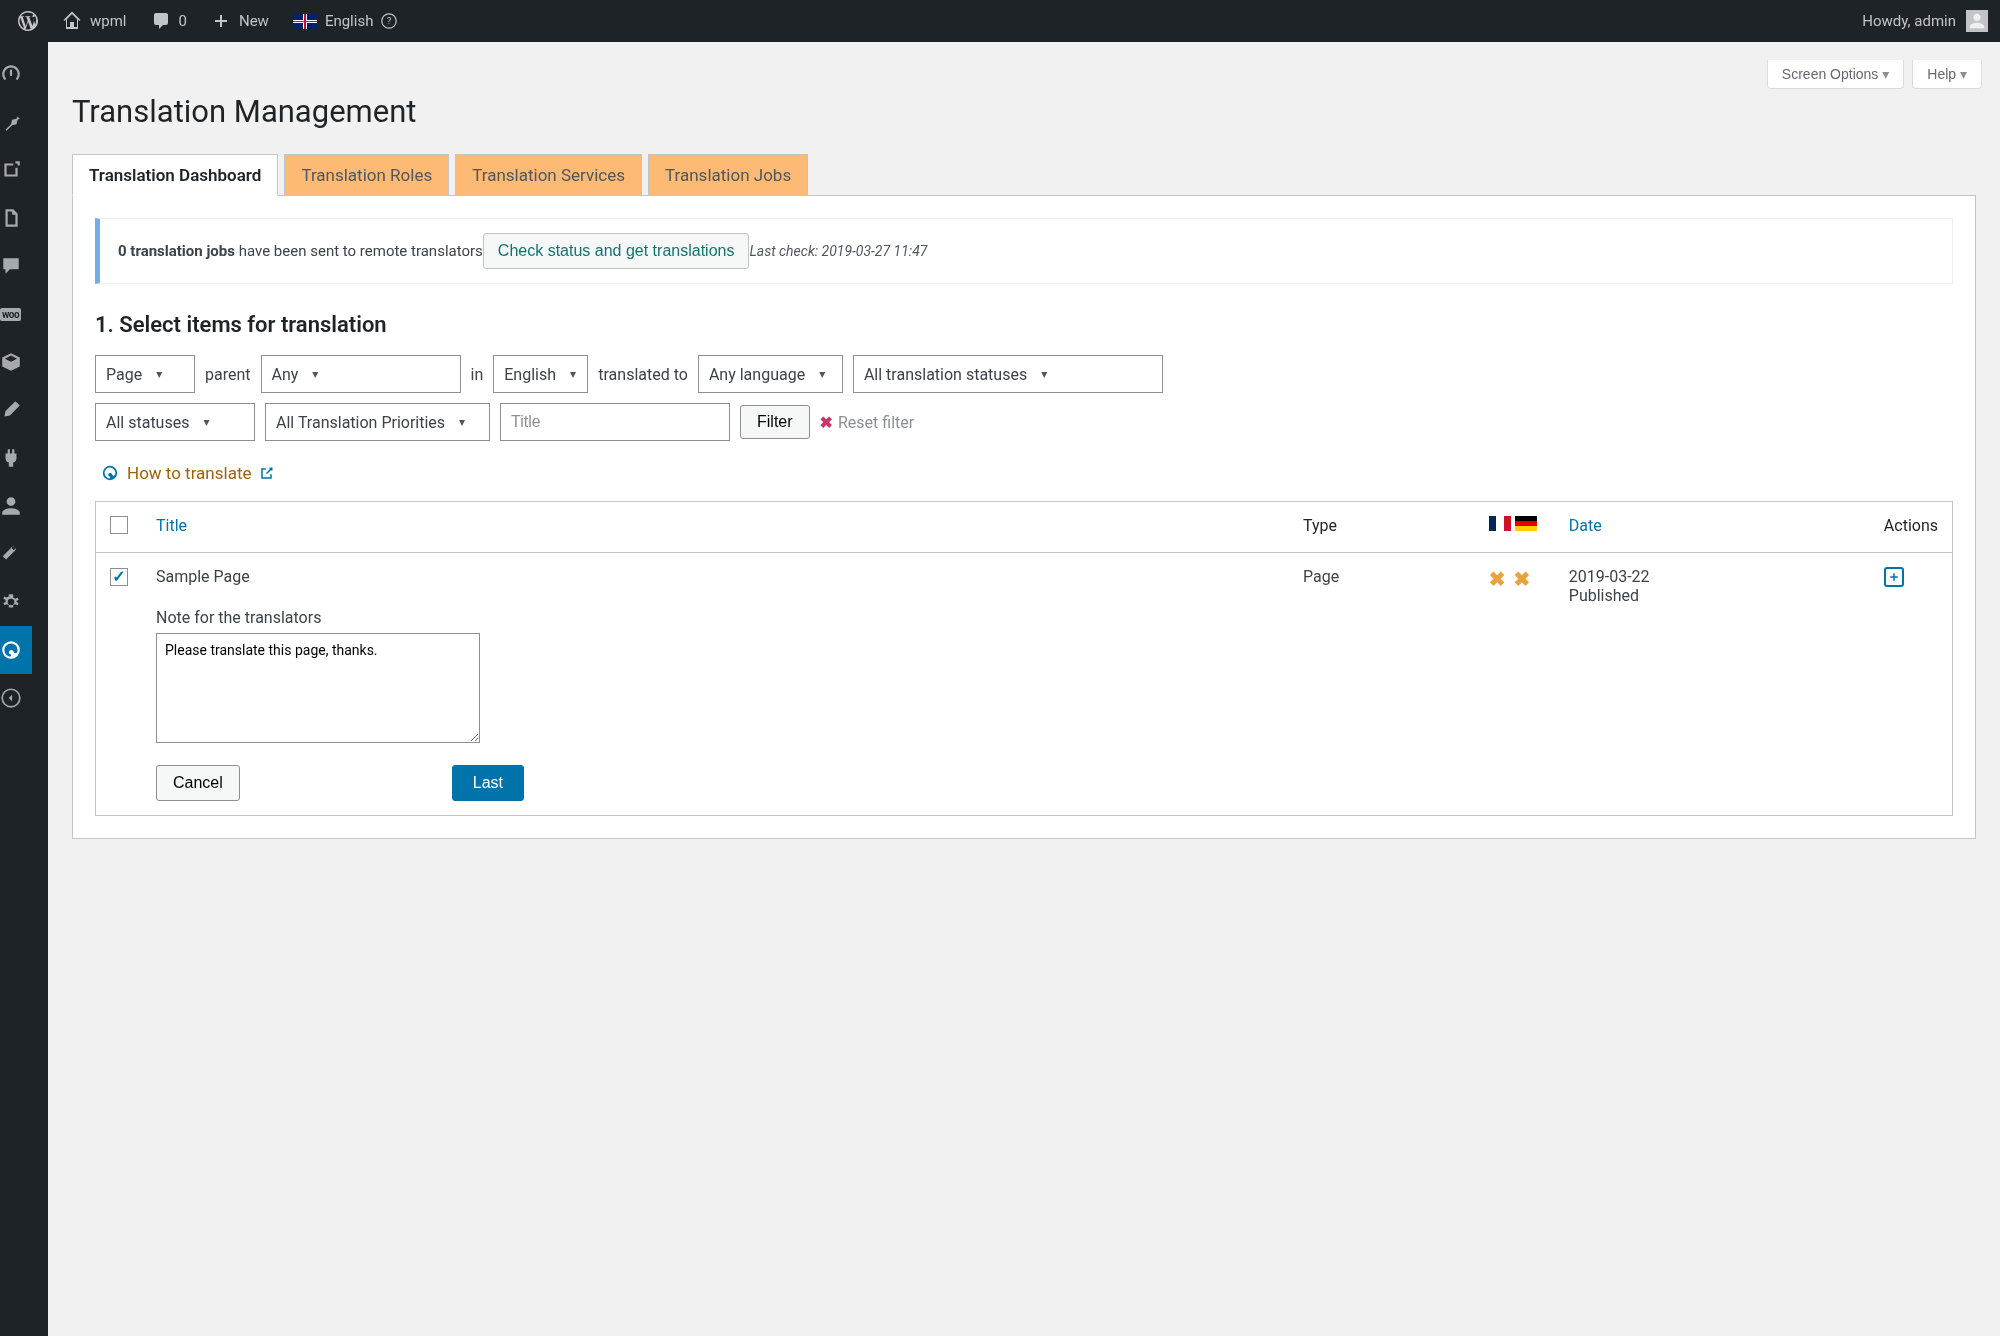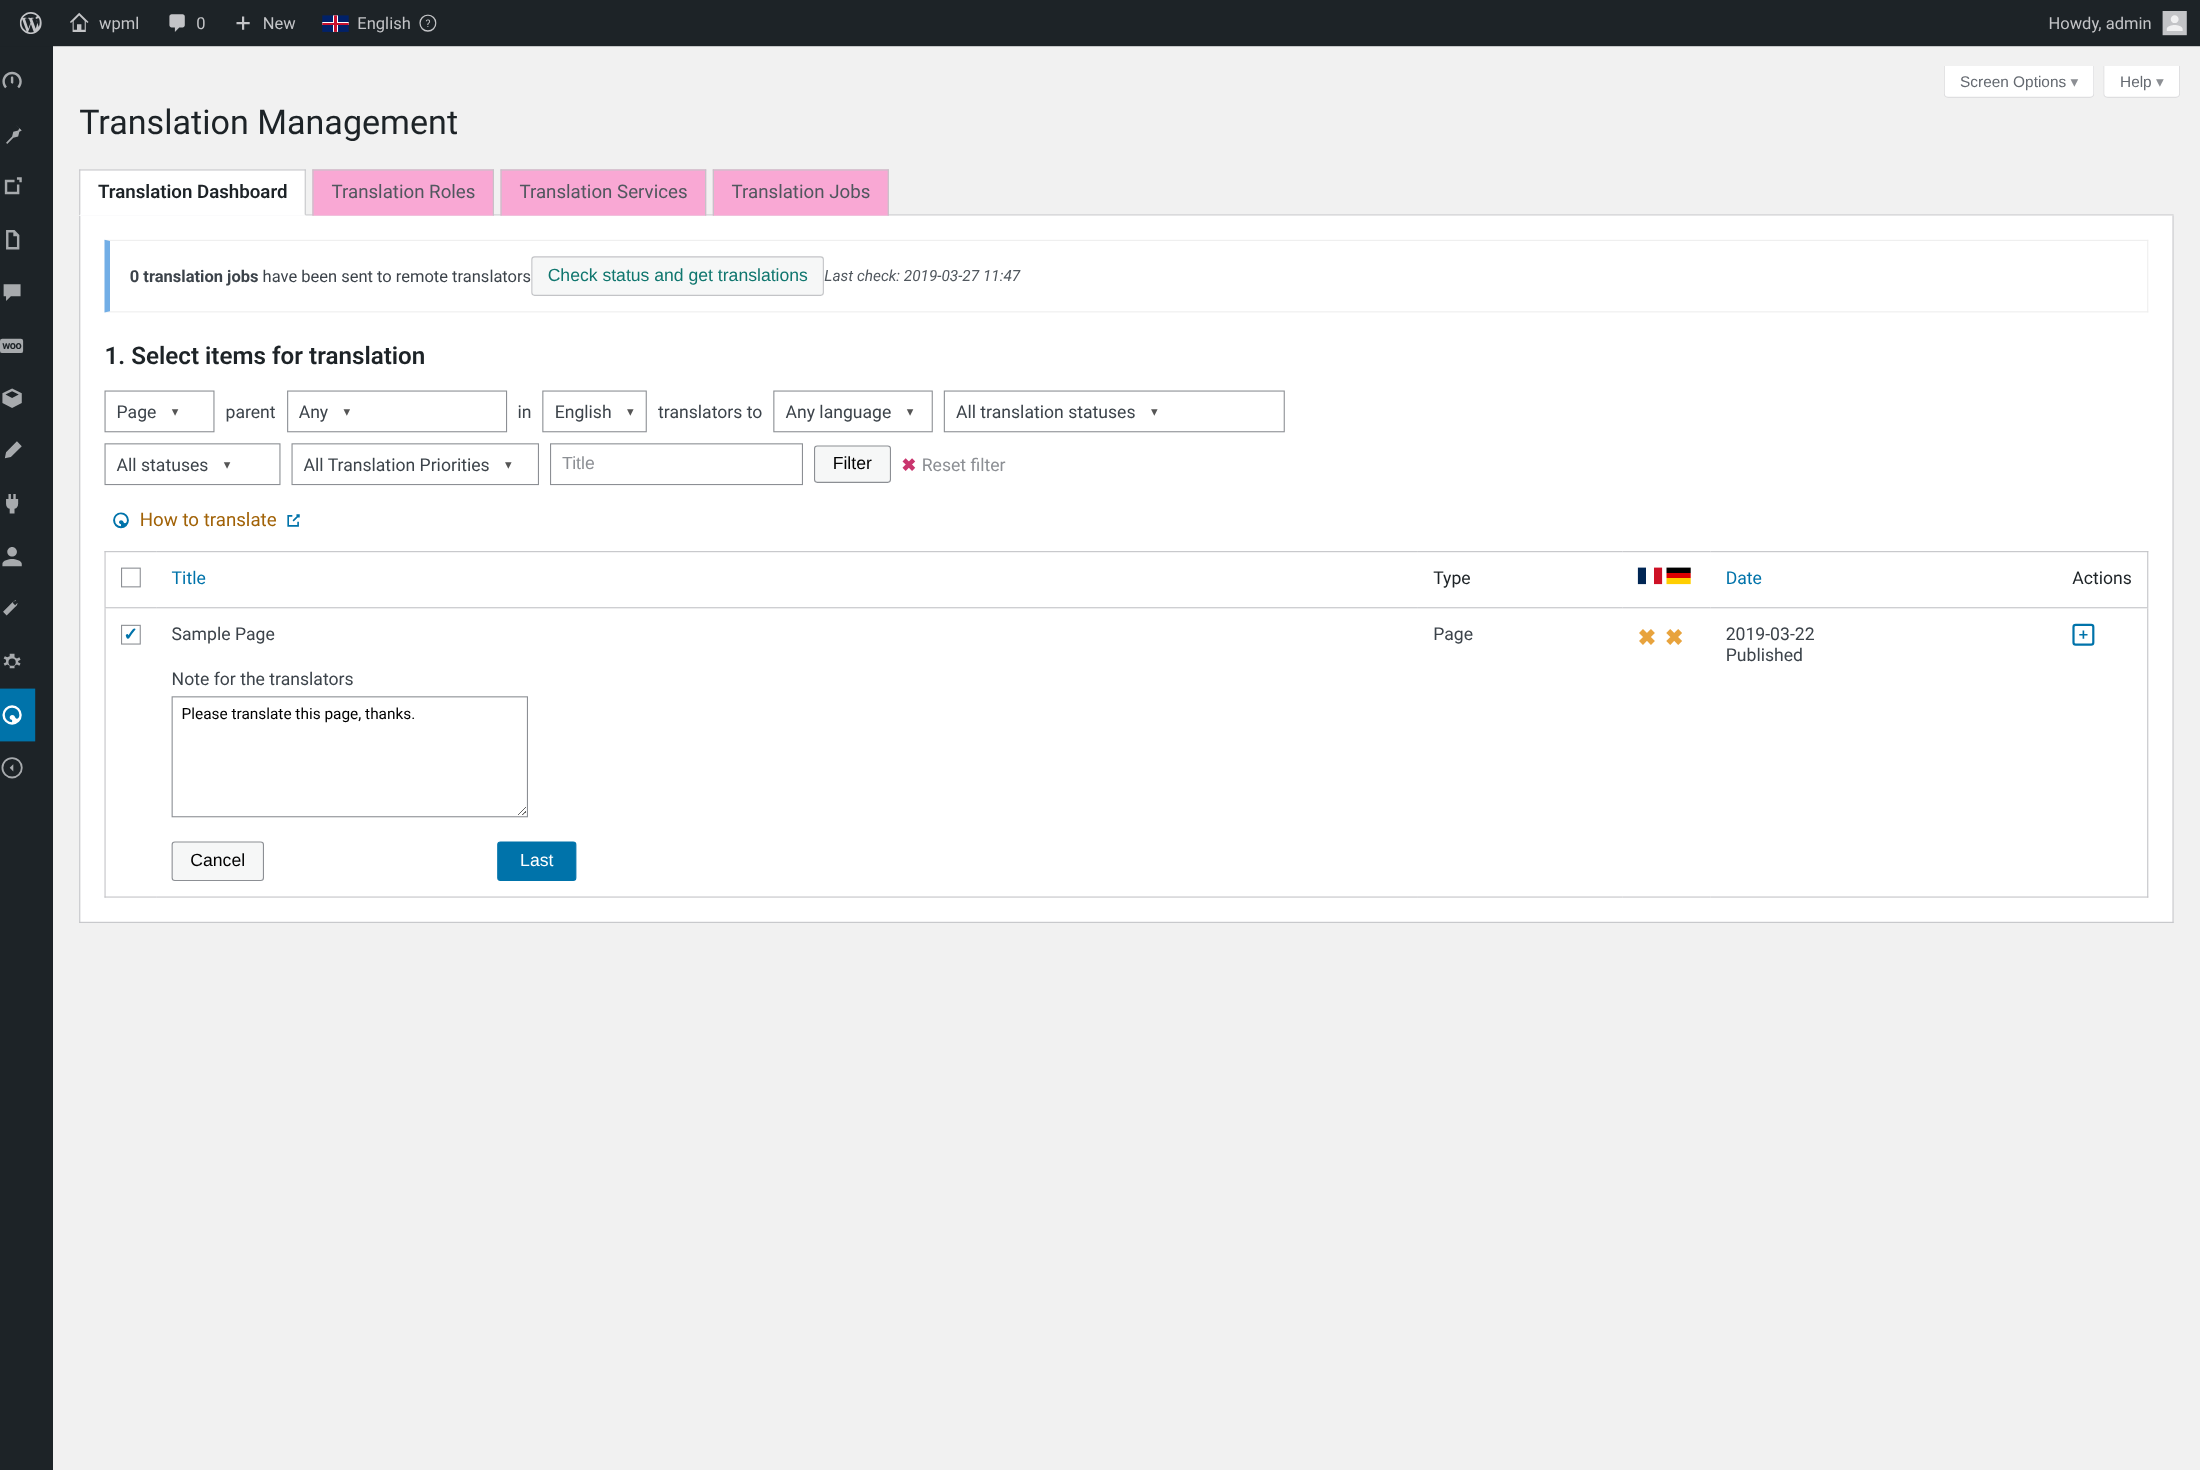--- a/index.html
+++ b/index.html
@@ -21,21 +21,21 @@
 
 .content { margin-left: 48px; padding: 18px 24px 24px 24px; }
 .screen-meta { display: flex; justify-content: flex-end; gap: 8px; margin-bottom: 4px; margin-right: -6px; }
 .screen-meta button { background: #fff; border: 1px solid #dcdcde; border-top: none; color: #646970; padding: 6px 14px; font-size: 14px; cursor: pointer; border-radius: 0 0 4px 4px; }
 .screen-meta button::after { content: " ▾"; color: #8c8f94; }
 
 h1.page-title { font-size: 31px; font-weight: 400; color: #1d2327; margin: 4px 0 24px 0; }
 
 
 .nav-tabs { display: flex; border-bottom: 1px solid #c3c4c7; margin-bottom: 0; }
-.nav-tab { background: #f9a8d4; border: 1px solid #c3c4c7; border-bottom: none; padding: 10px 16px; font-size: 17px; color: #50575e; cursor: pointer; margin-right: 6px; margin-bottom: -1px; }
+.nav-tab { background: #fdba74; border: 1px solid #c3c4c7; border-bottom: none; padding: 10px 16px; font-size: 17px; color: #50575e; cursor: pointer; margin-right: 6px; margin-bottom: -1px; }
 .nav-tab.active { background: #fff; border-bottom: 1px solid #fff; color: #1d2327; font-weight: 600; }
 
 .tab-panel { background: #fff; border: 1px solid #c3c4c7; border-top: none; padding: 22px; }
 
 
 .notice { border-left: 5px solid #72aee6; padding: 14px 18px; background: #fff; display: flex; align-items: center; margin-bottom: 28px; border-top: 1px solid #eee; border-right: 1px solid #eee; border-bottom: 1px solid #eee; font-size: 15px; }
 .notice .btn { background: #f6f7f7; border: 1px solid #c3c4c7; padding: 8px 14px; font-size: 16px; color: #0f766e; cursor: pointer; border-radius: 3px; }
 .notice .lastcheck { font-style: italic; color: #50575e; font-size: 14px; }
 
 h2.section-head { font-size: 22px; font-weight: 600; color: #1d2327; margin-bottom: 18px; }
@@ -230,21 +230,21 @@
     </div>
 
     <h2 class="section-head">1. Select items for translation</h2>
 
     <div class="filters-row">
       <div class="select" style="min-width:100px;">Page</div>
       <span>parent</span>
       <div class="select" style="min-width:200px;">Any</div>
       <span>in</span>
       <div class="select" style="min-width:95px;">English</div>
-      <span>translators to</span>
+      <span>translated to</span>
       <div class="select" style="min-width:145px;">Any language</div>
       <div class="select" style="min-width:310px;">All translation statuses</div>
     </div>
 
     <div class="filters-row">
       <div class="select" style="min-width:160px;">All statuses</div>
       <div class="select" style="min-width:225px;">All Translation Priorities</div>
       <input class="text-input" placeholder="Title" style="">
       <button class="btn-filter">Filter</button>
       <span class="reset-link">

